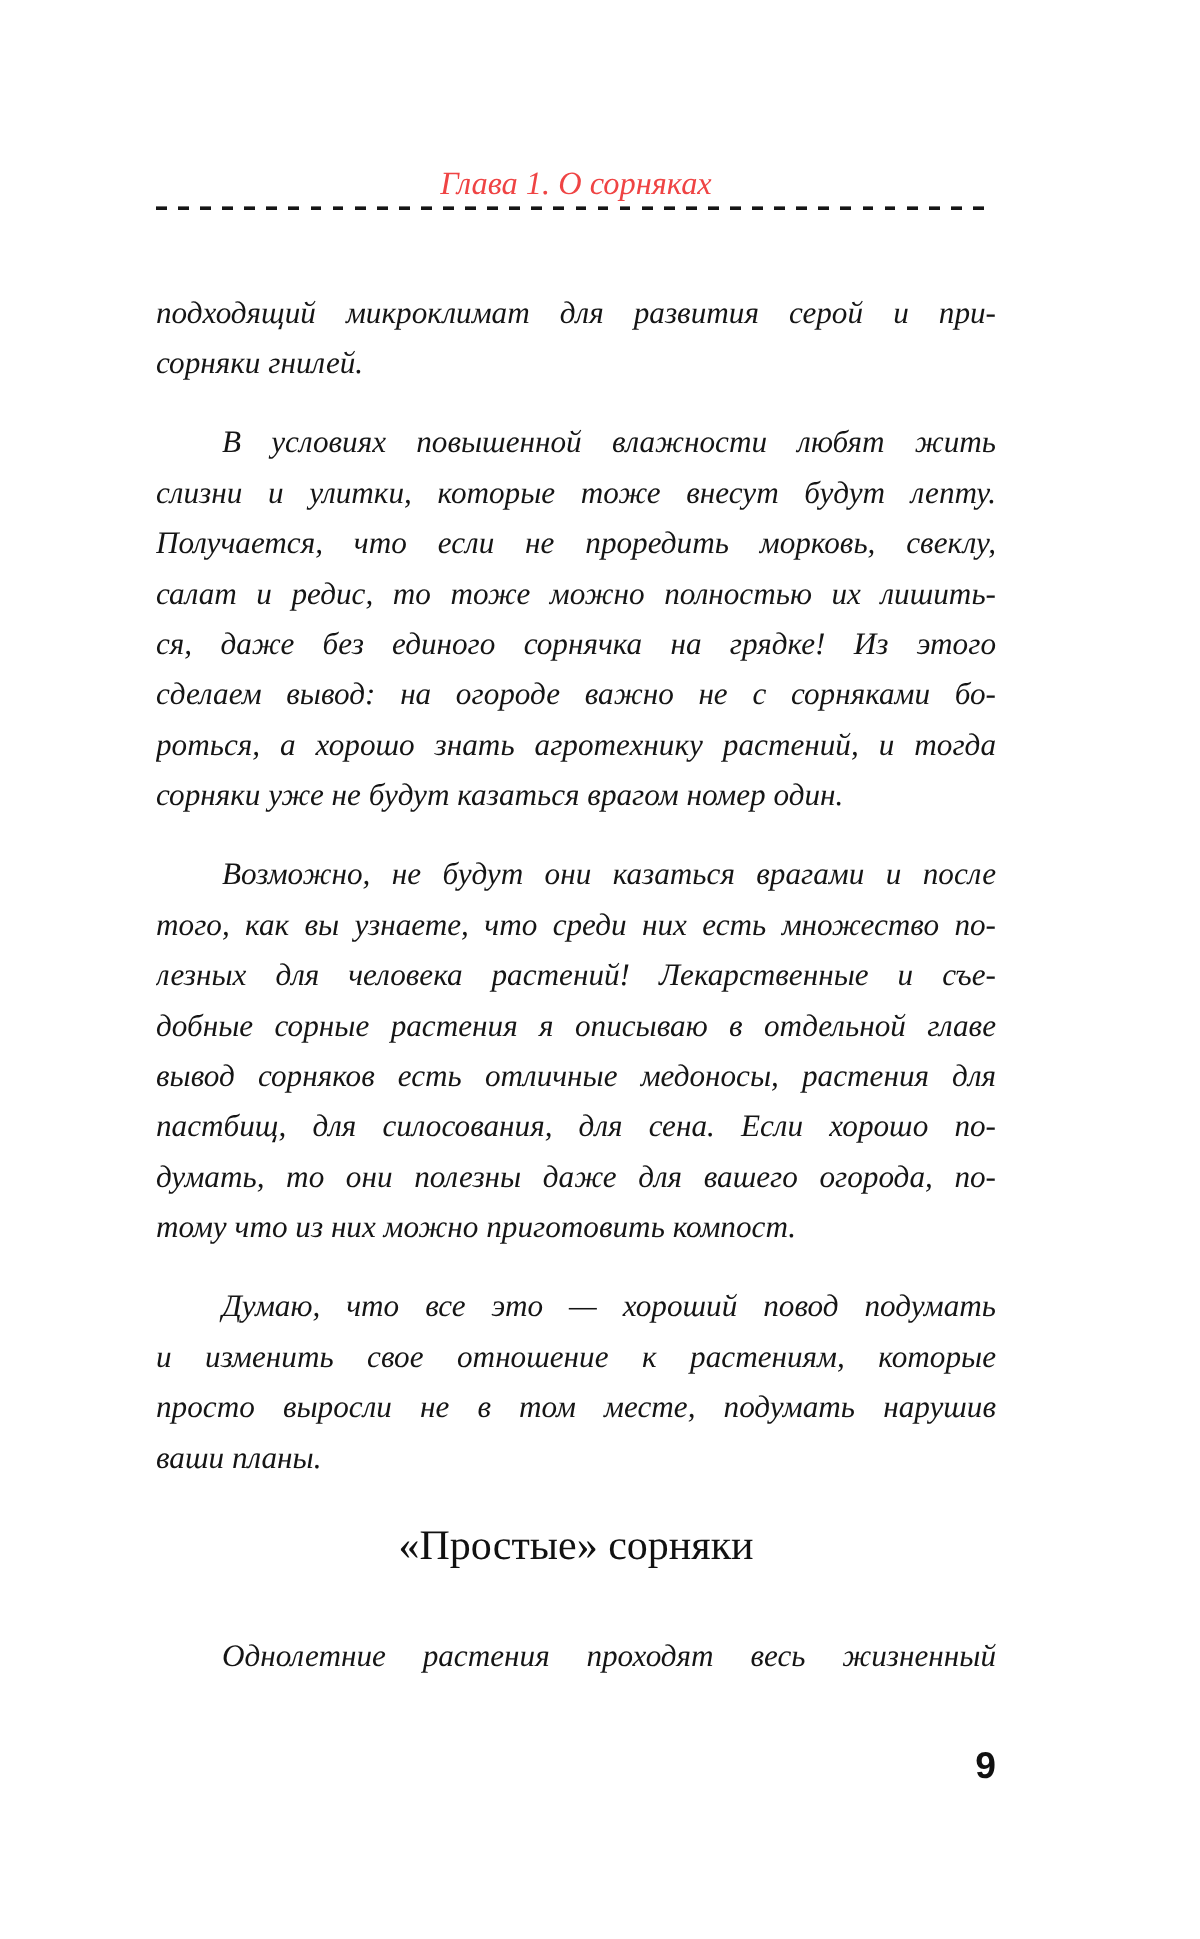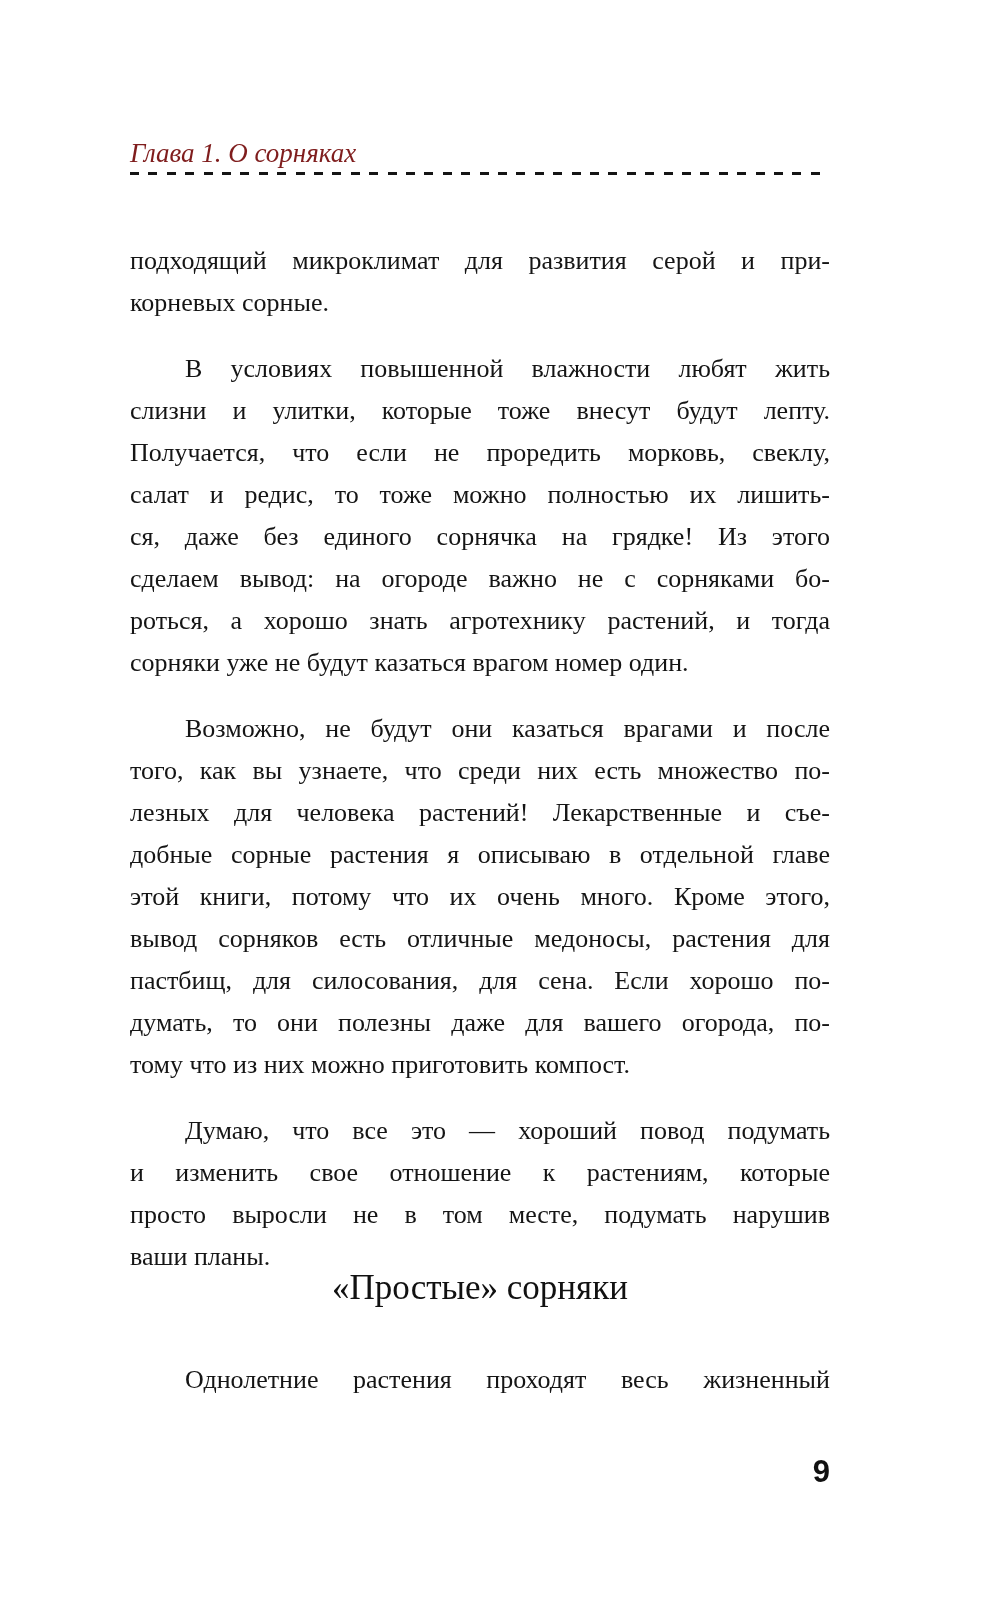--- a/index.html
+++ b/index.html
@@ -14,25 +14,25 @@
     background: #ffffff;
     color: #151515;
     font-family: "Liberation Serif", "DejaVu Serif", serif;
     overflow: hidden;
   }
   .running-head {
     position: absolute;
     top: 137px;
     left: 130px;
     width: 700px;
-    text-align: left;
+    text-align: center;
     font-style: italic;
     font-size: 27px;
     line-height: 32px;
-    color: #7f1d1d;
+    color: #ef4444;
   }
   .dashed-rule {
     position: absolute;
     top: 172px;
     left: 130px;
     width: 699px;
     height: 3px;
     background: repeating-linear-gradient(90deg, #151515 0px, #151515 9px, transparent 9px, transparent 18.4px);
   }
   .body-block {
@@ -44,20 +44,21 @@
   .body-main { top: 240px; }
   .body-after-heading { top: 1335px; }
   .ln {
     height: 42px;
     line-height: 42px;
     text-align: justify;
     text-align-last: justify;
     text-justify: inter-word;
     overflow: hidden;
     white-space: normal;
+    font-style: italic;
   }
   .ln.last { text-align-last: left; }
   .ln.indent { text-indent: 55px; margin-top: 24px; }
   .section-heading {
     position: absolute;
     top: 1266px;
     left: 130px;
     width: 700px;
     text-align: center;
     font-weight: 400;
@@ -83,36 +84,35 @@
 
 <div class="page">
 
   <div class="running-head">Глава 1. О сорняках</div>
 
   <div class="dashed-rule"></div>
 
   <div class="body-block body-main">
 
     <div class="ln">подходящий микроклимат для развития серой и при-</div>
-    <div class="ln last">корневых сорные.</div>
+    <div class="ln last">сорняки гнилей.</div>
 
     <div class="ln indent">В условиях повышенной влажности любят жить</div>
     <div class="ln">слизни и улитки, которые тоже внесут будут лепту.</div>
     <div class="ln">Получается, что если не проредить морковь, свеклу,</div>
     <div class="ln">салат и редис, то тоже можно полностью их лишить-</div>
     <div class="ln">ся, даже без единого сорнячка на грядке! Из этого</div>
     <div class="ln">сделаем вывод: на огороде важно не с сорняками бо-</div>
     <div class="ln">роться, а хорошо знать агротехнику растений, и тогда</div>
     <div class="ln last">сорняки уже не будут казаться врагом номер один.</div>
 
     <div class="ln indent">Возможно, не будут они казаться врагами и после</div>
     <div class="ln">того, как вы узнаете, что среди них есть множество по-</div>
     <div class="ln">лезных для человека растений! Лекарственные и съе-</div>
     <div class="ln">добные сорные растения я описываю в отдельной главе</div>
-    <div class="ln">этой книги, потому что их очень много. Кроме этого,</div>
     <div class="ln">вывод сорняков есть отличные медоносы, растения для</div>
     <div class="ln">пастбищ, для силосования, для сена. Если хорошо по-</div>
     <div class="ln">думать, то они полезны даже для вашего огорода, по-</div>
     <div class="ln last">тому что из них можно приготовить компост.</div>
 
     <div class="ln indent">Думаю, что все это — хороший повод подумать</div>
     <div class="ln">и изменить свое отношение к растениям, которые</div>
     <div class="ln">просто выросли не в том месте, подумать нарушив</div>
     <div class="ln last">ваши планы.</div>
   </div>

